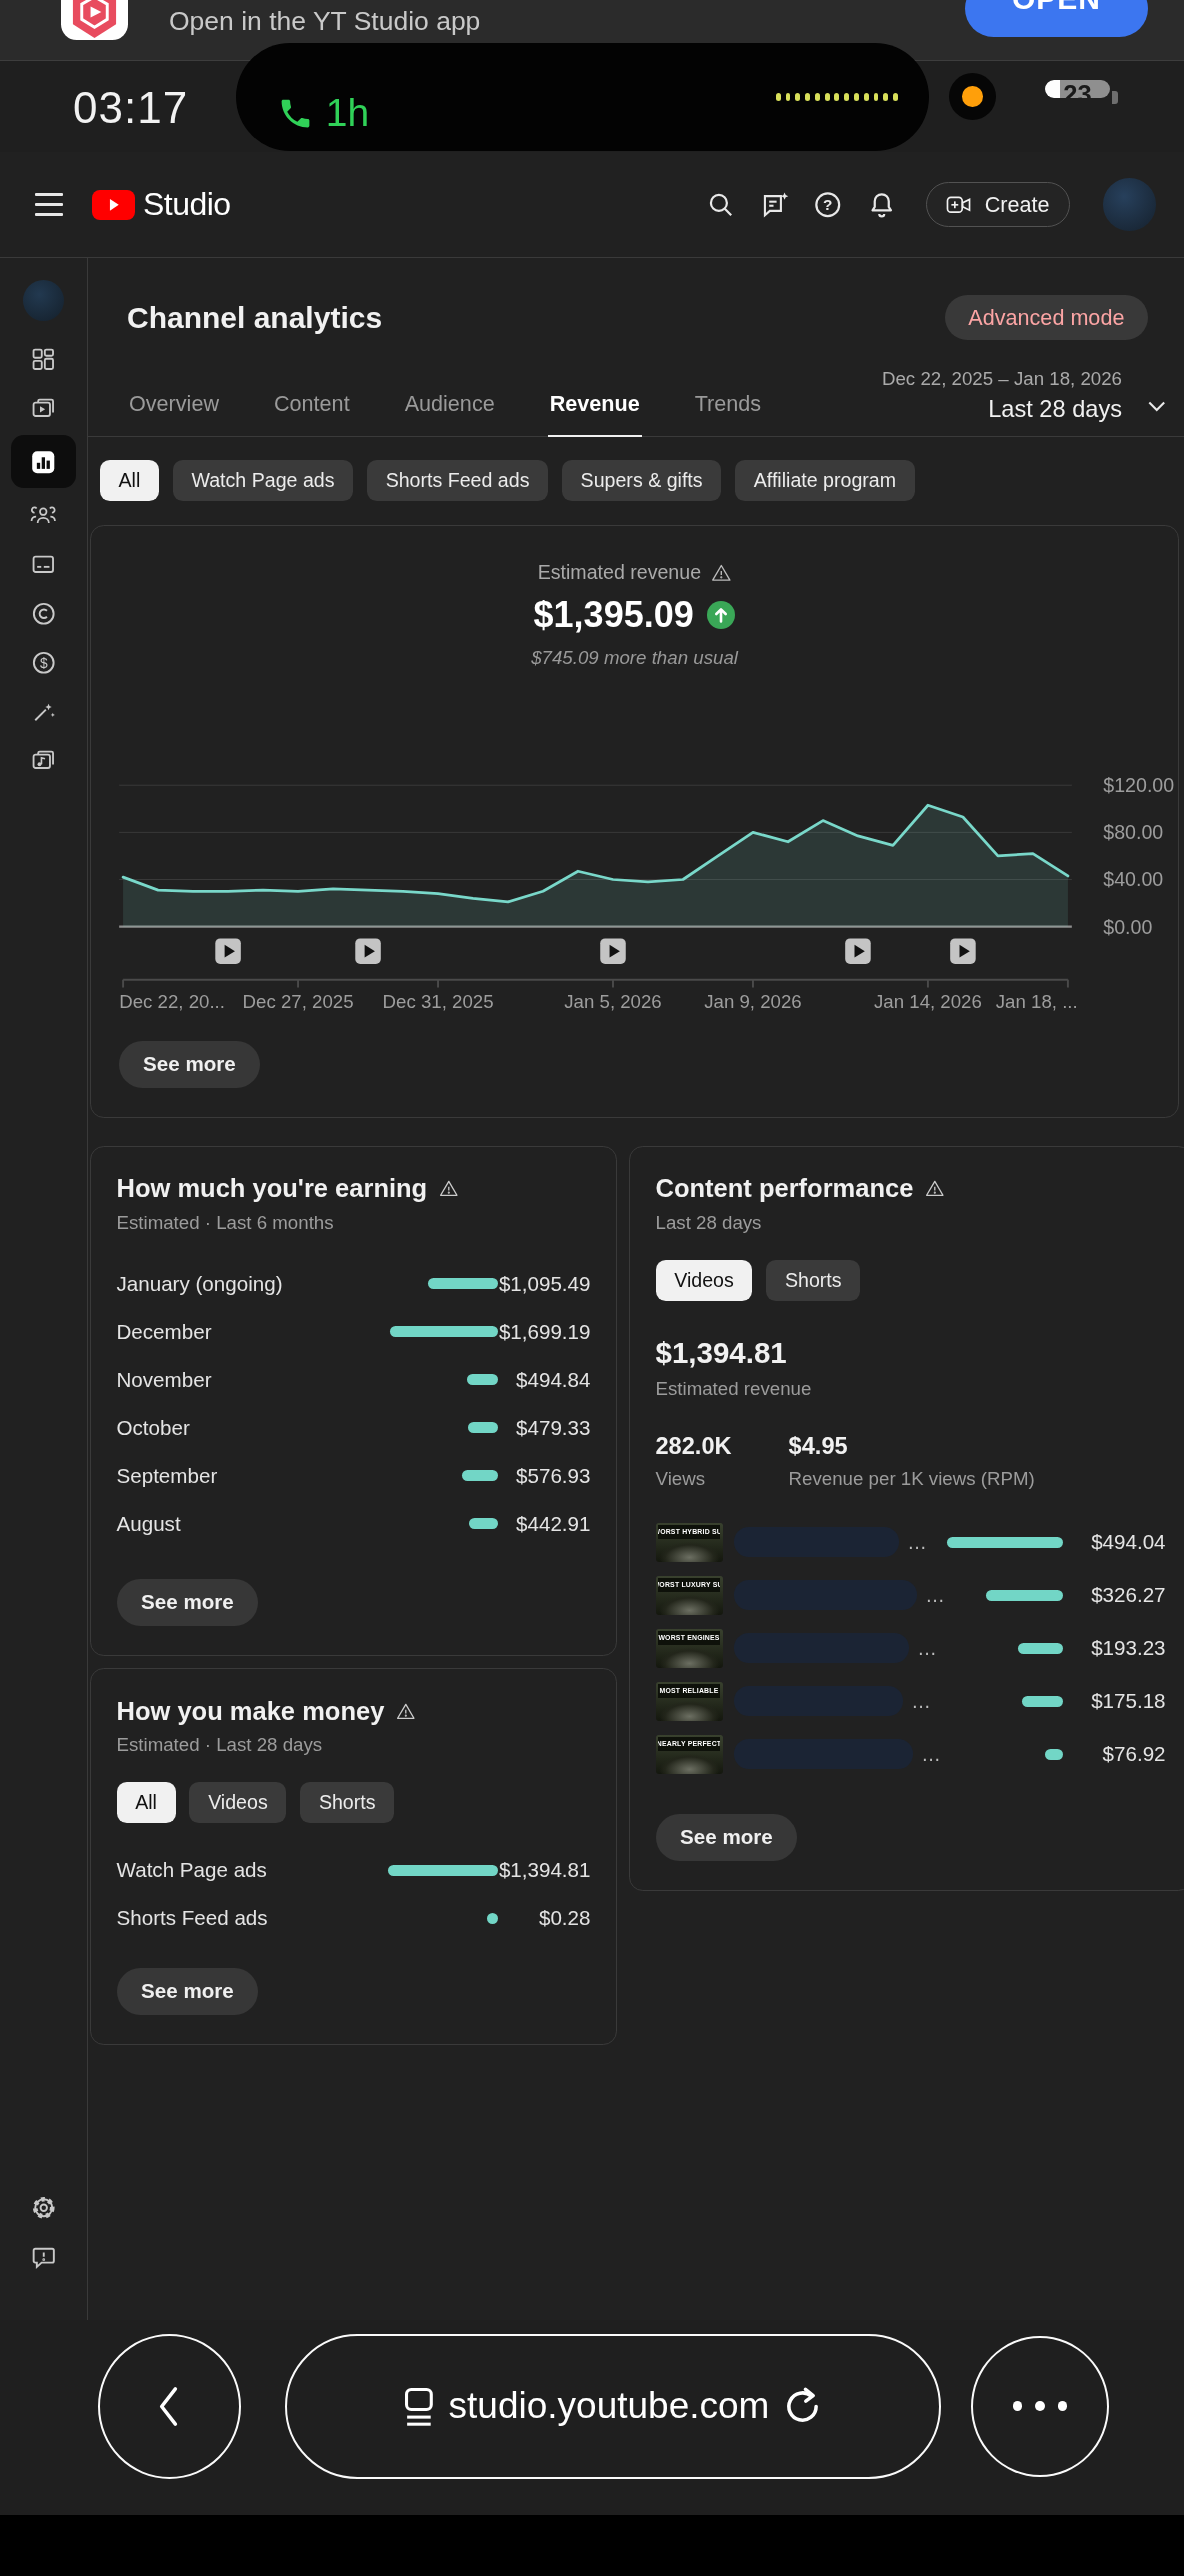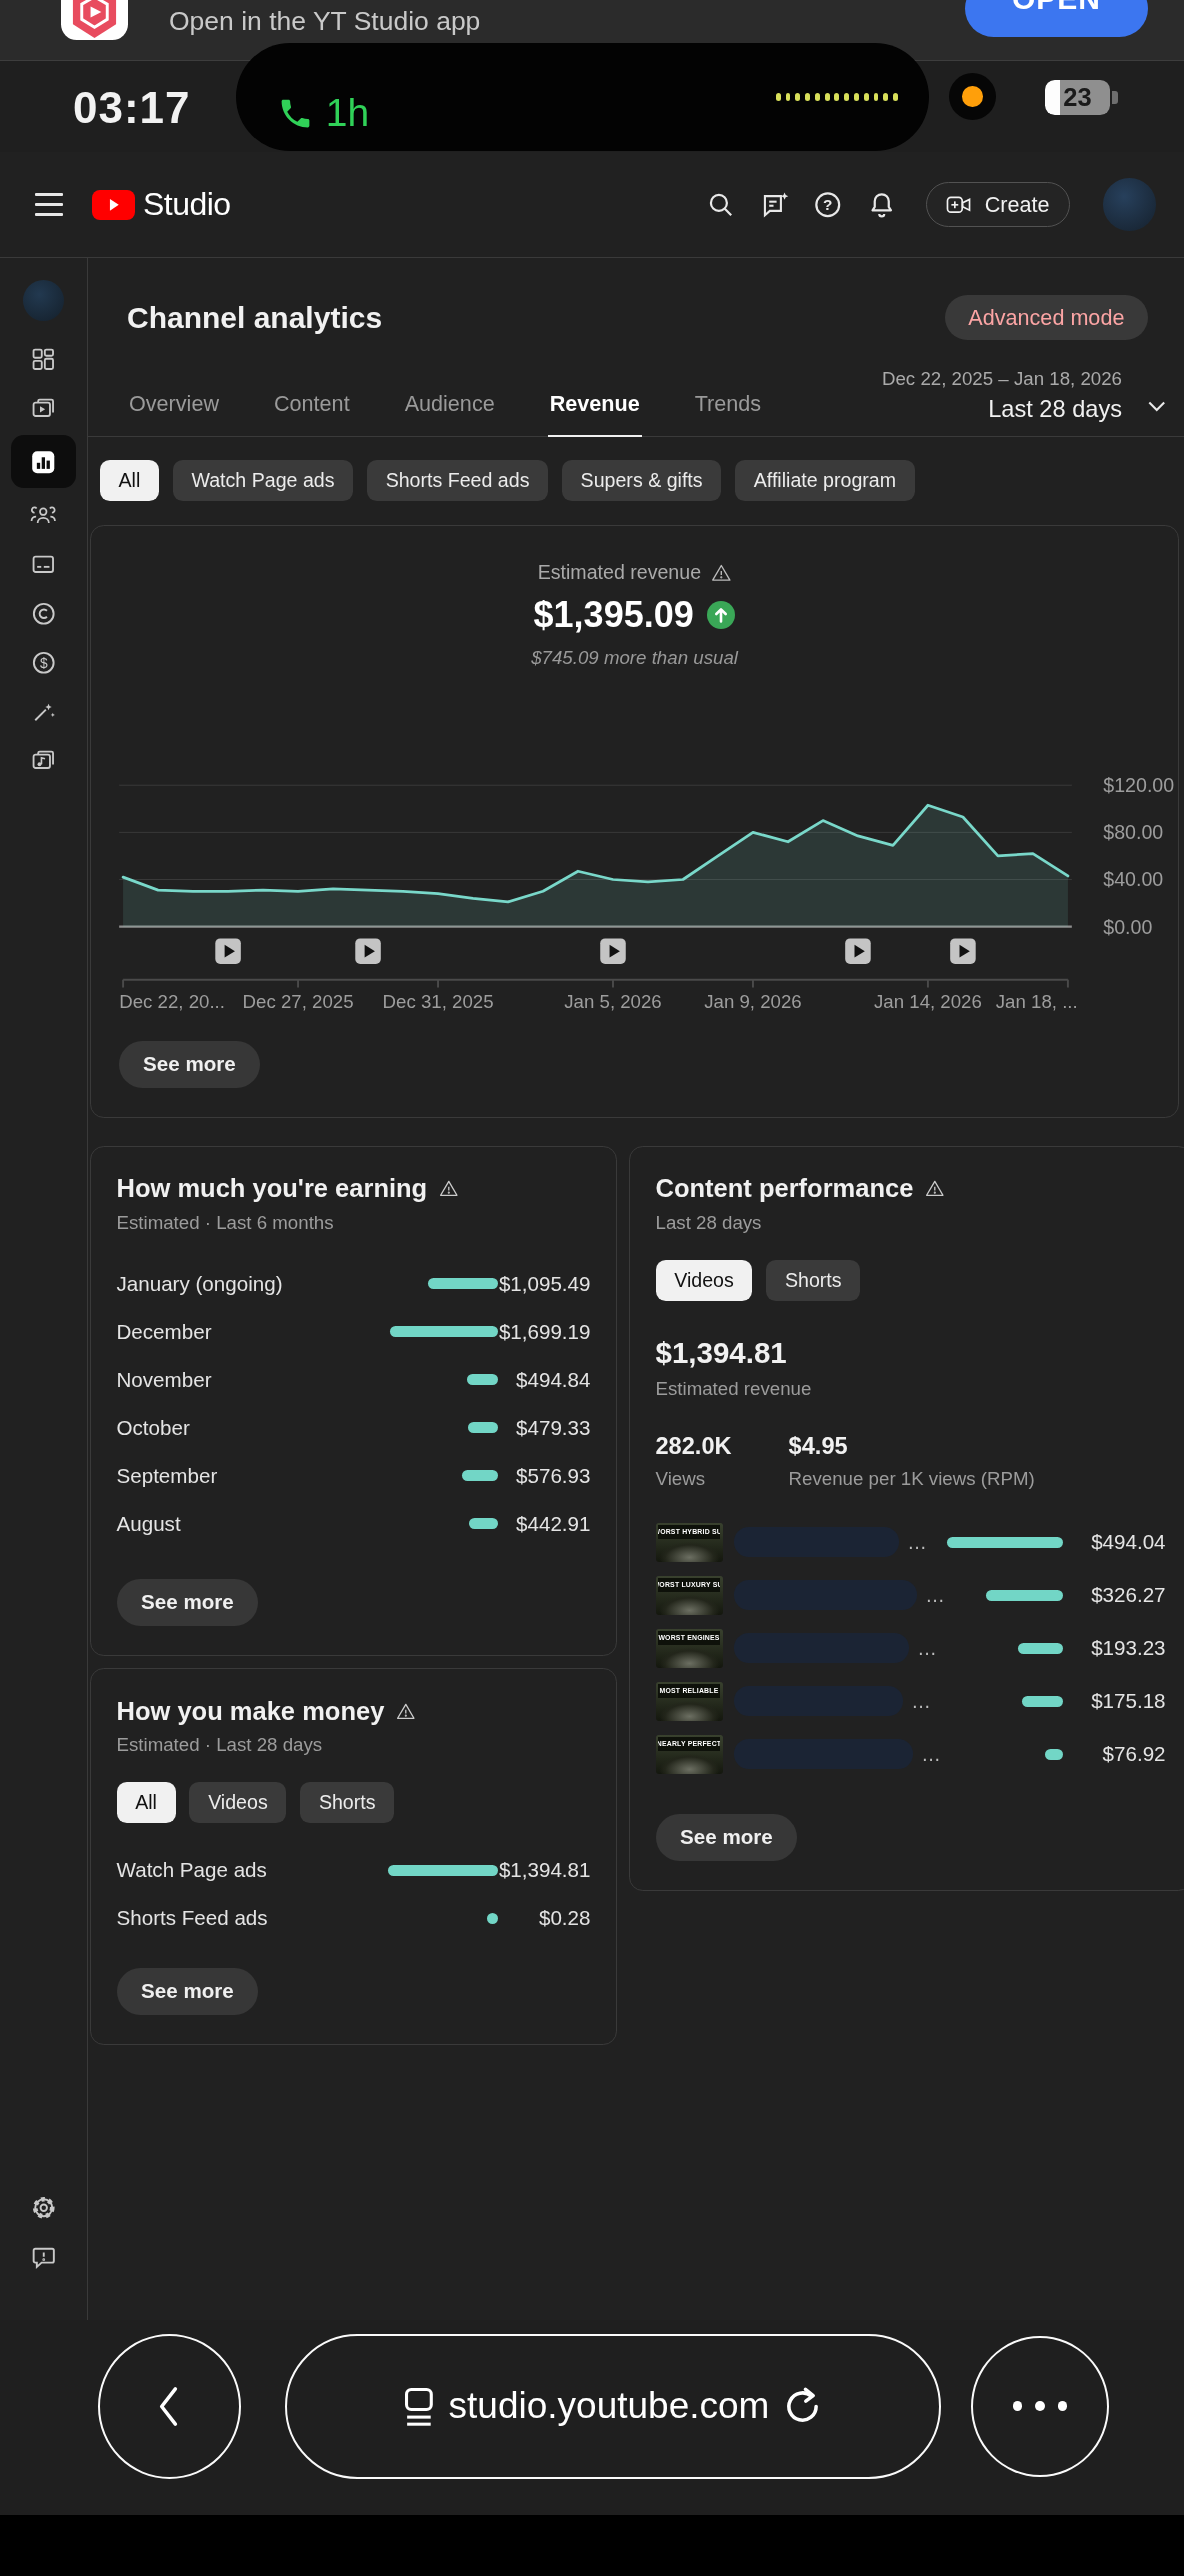--- a/index.html
+++ b/index.html
@@ -7,29 +7,29 @@
   .screen { position:relative; width:1185px; height:2576px; background:#1f1f1f; overflow:hidden; margin:0 auto; }
 
   
   .app-banner { position:relative; height:61px; background:#2b2b2b; border-bottom:1px solid #3d3d3d;text-align:right; }
   .banner-icon { position:absolute; left:61px; top:-27.5px; width:67px; height:67px; background:#fff; border-radius:15.7px; display:flex; align-items:flex-end; justify-content:center; overflow:hidden; }
   .banner-text { position:absolute; left:169px; top:5.9px; font-size:26.5px; color:#c9c9c9; }
   .open-btn { position:absolute; right:37px; top:-19.6px; width:183px; height:57px; background:#3c76f0; border-radius:28.5px; color:#fff; font-size:30px; font-weight:bold; display:flex; align-items:flex-end; justify-content:center; padding-bottom:21.6px; letter-spacing:1px; }
 
   
   .status-bar { position:relative; height:91px; background:#1f1f1f; }
-  .time { position:absolute; left:73px; top:21.6px; font-size:44px; font-weight:bold; color:#f2f2f2; letter-spacing:1px; }
+  .time { position:absolute; left:73px; top:21.6px; font-size:44px; font-weight:normal; color:#f2f2f2; letter-spacing:1px; }
   .island { position:absolute; left:236px; top:-17.7px; width:693px; height:108px; background:#030303; border-radius:54px; display:flex; align-items:center; }
   .phone-wrap { margin-left:41px; display:flex; align-items:center; gap:11.8px;margin-top:32px; }
   .call-dur { color:#30d158; font-size:39px; font-weight:500; }
   .wave { position:absolute; right:31px; top:50%; transform:translateY(-50%); display:flex; gap:4.9px; }
   .wave i { width:4.9px; height:7.9px; border-radius:2.9px; background:#d9e05a; }
   .mic-dot { position:absolute; left:949px; top:11.8px; width:47px; height:47px; background:#060606; border-radius:50%; display:flex; align-items:center; justify-content:center; }
   .mic-dot b { width:20.6px; height:20.6px; border-radius:50%; background:#ff9f0a; }
-  .battery { position:absolute; left:1045px; top:18.7px; width:65px; height:35px; background:#8f8f8f; border-radius:9.8px; display:flex; align-items:center; justify-content:center; overflow:hidden; }
+  .battery { position:absolute; left:1045px; top:18.7px; width:65px; height:18px; background:#8f8f8f; border-radius:9.8px; display:flex; justify-content:center; overflow:hidden; }
   .battery .fill { position:absolute; left:0; top:0; bottom:0; width:14.7px; background:#fdfdfd; border-radius:9.8px 0 0 9.8px; }
   .battery span { position:relative; font-size:25.5px; font-weight:bold; color:#1a1a1a; }
   .battery-nub { position:absolute; left:1112px; top:29.5px; width:5.9px; height:13.8px; background:#6e6e6e; border-radius:0 2.9px 2.9px 0; }
 
   
   .yt-header { position:relative; height:106px; background:#212121; border-bottom:1px solid #3a3a3a; display:flex; align-items:center; padding:0 29.5px 0 35px; }
   .hamburger { width:27.5px; display:flex; flex-direction:column; gap:6.9px; cursor:pointer; }
   .hamburger i { height:2.9px; background:#e8e8e8; border-radius:1px; }
   .brand { display:flex; align-items:center; gap:7.9px; margin-left:29.5px; }
   .yt-badge { width:43px; height:30px; background:#f00; border-radius:7.9px; display:flex; align-items:center; justify-content:center; }

